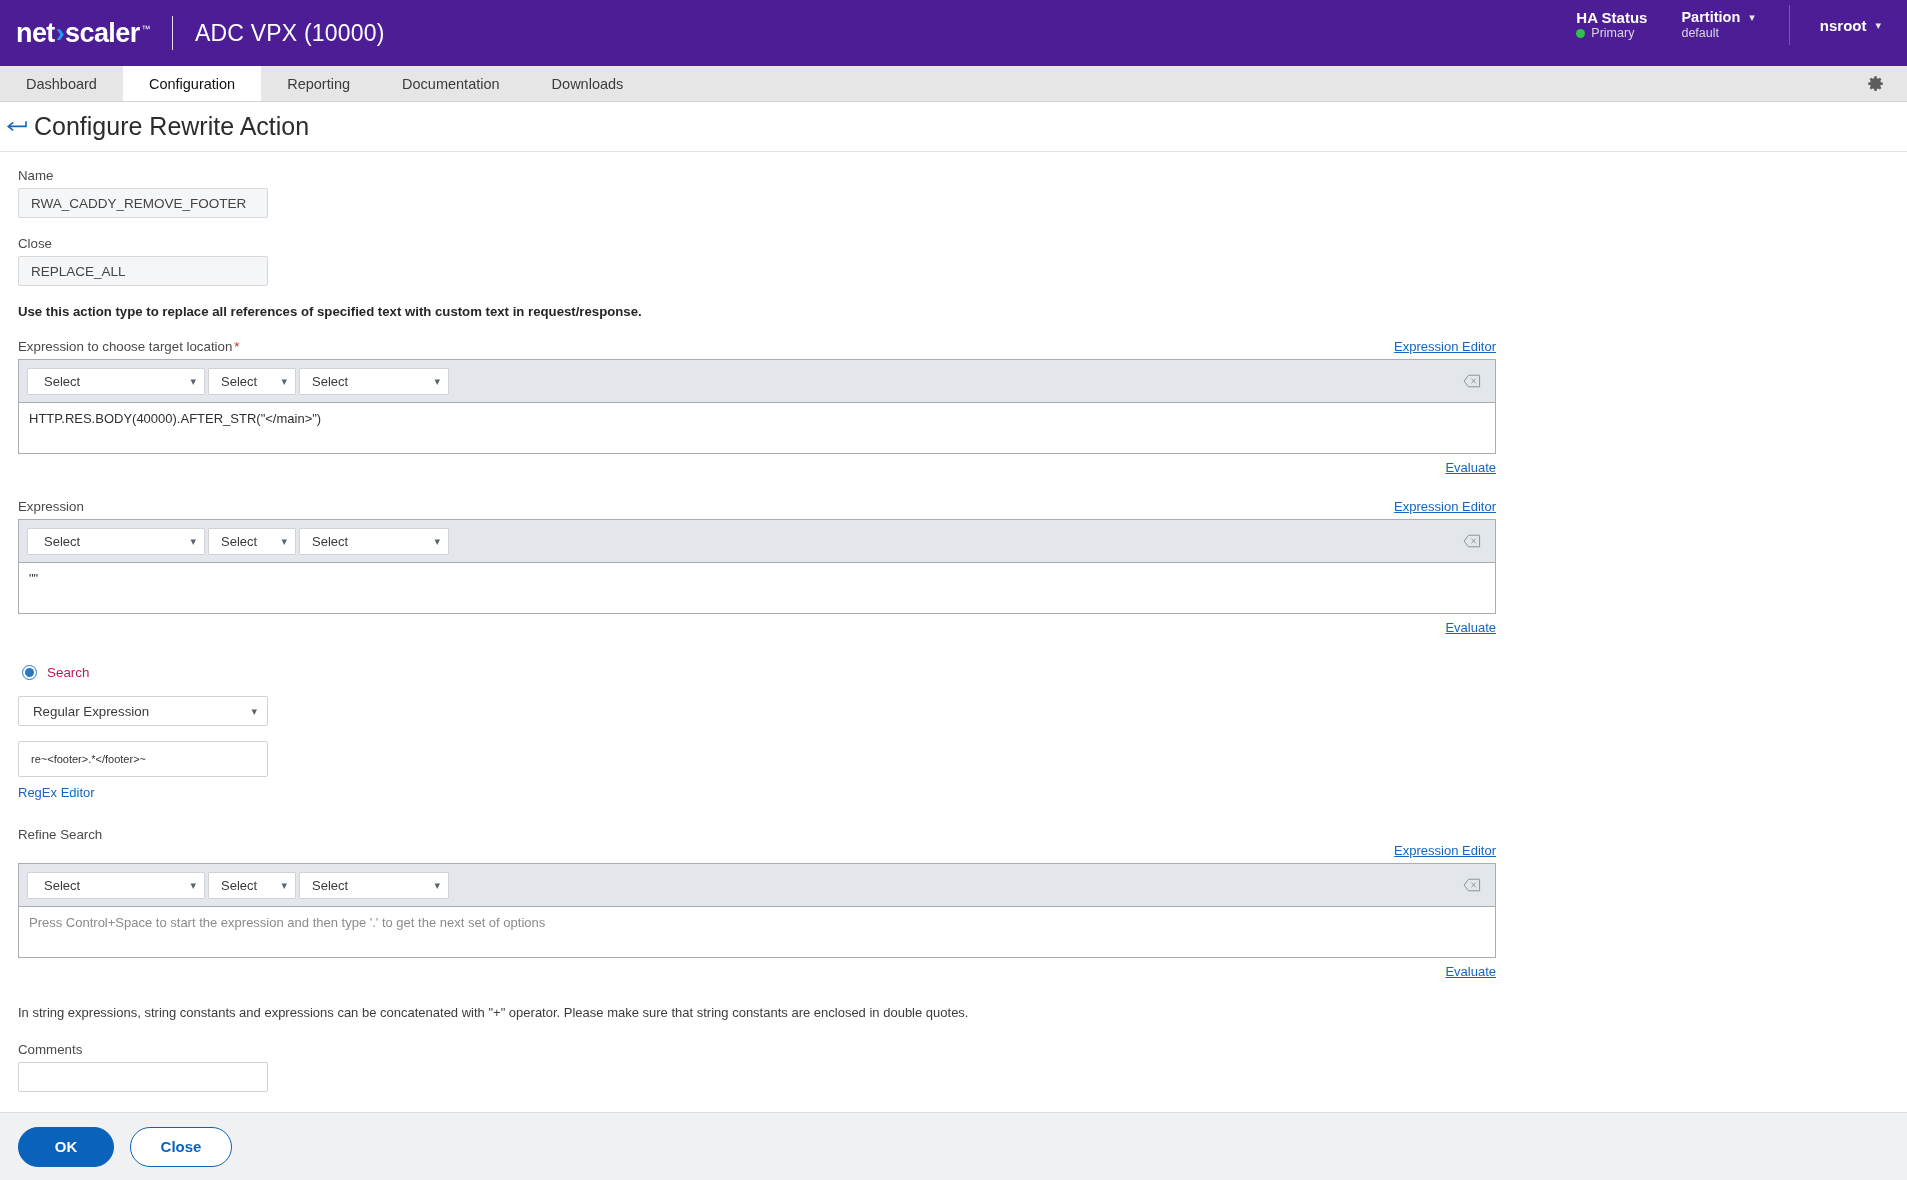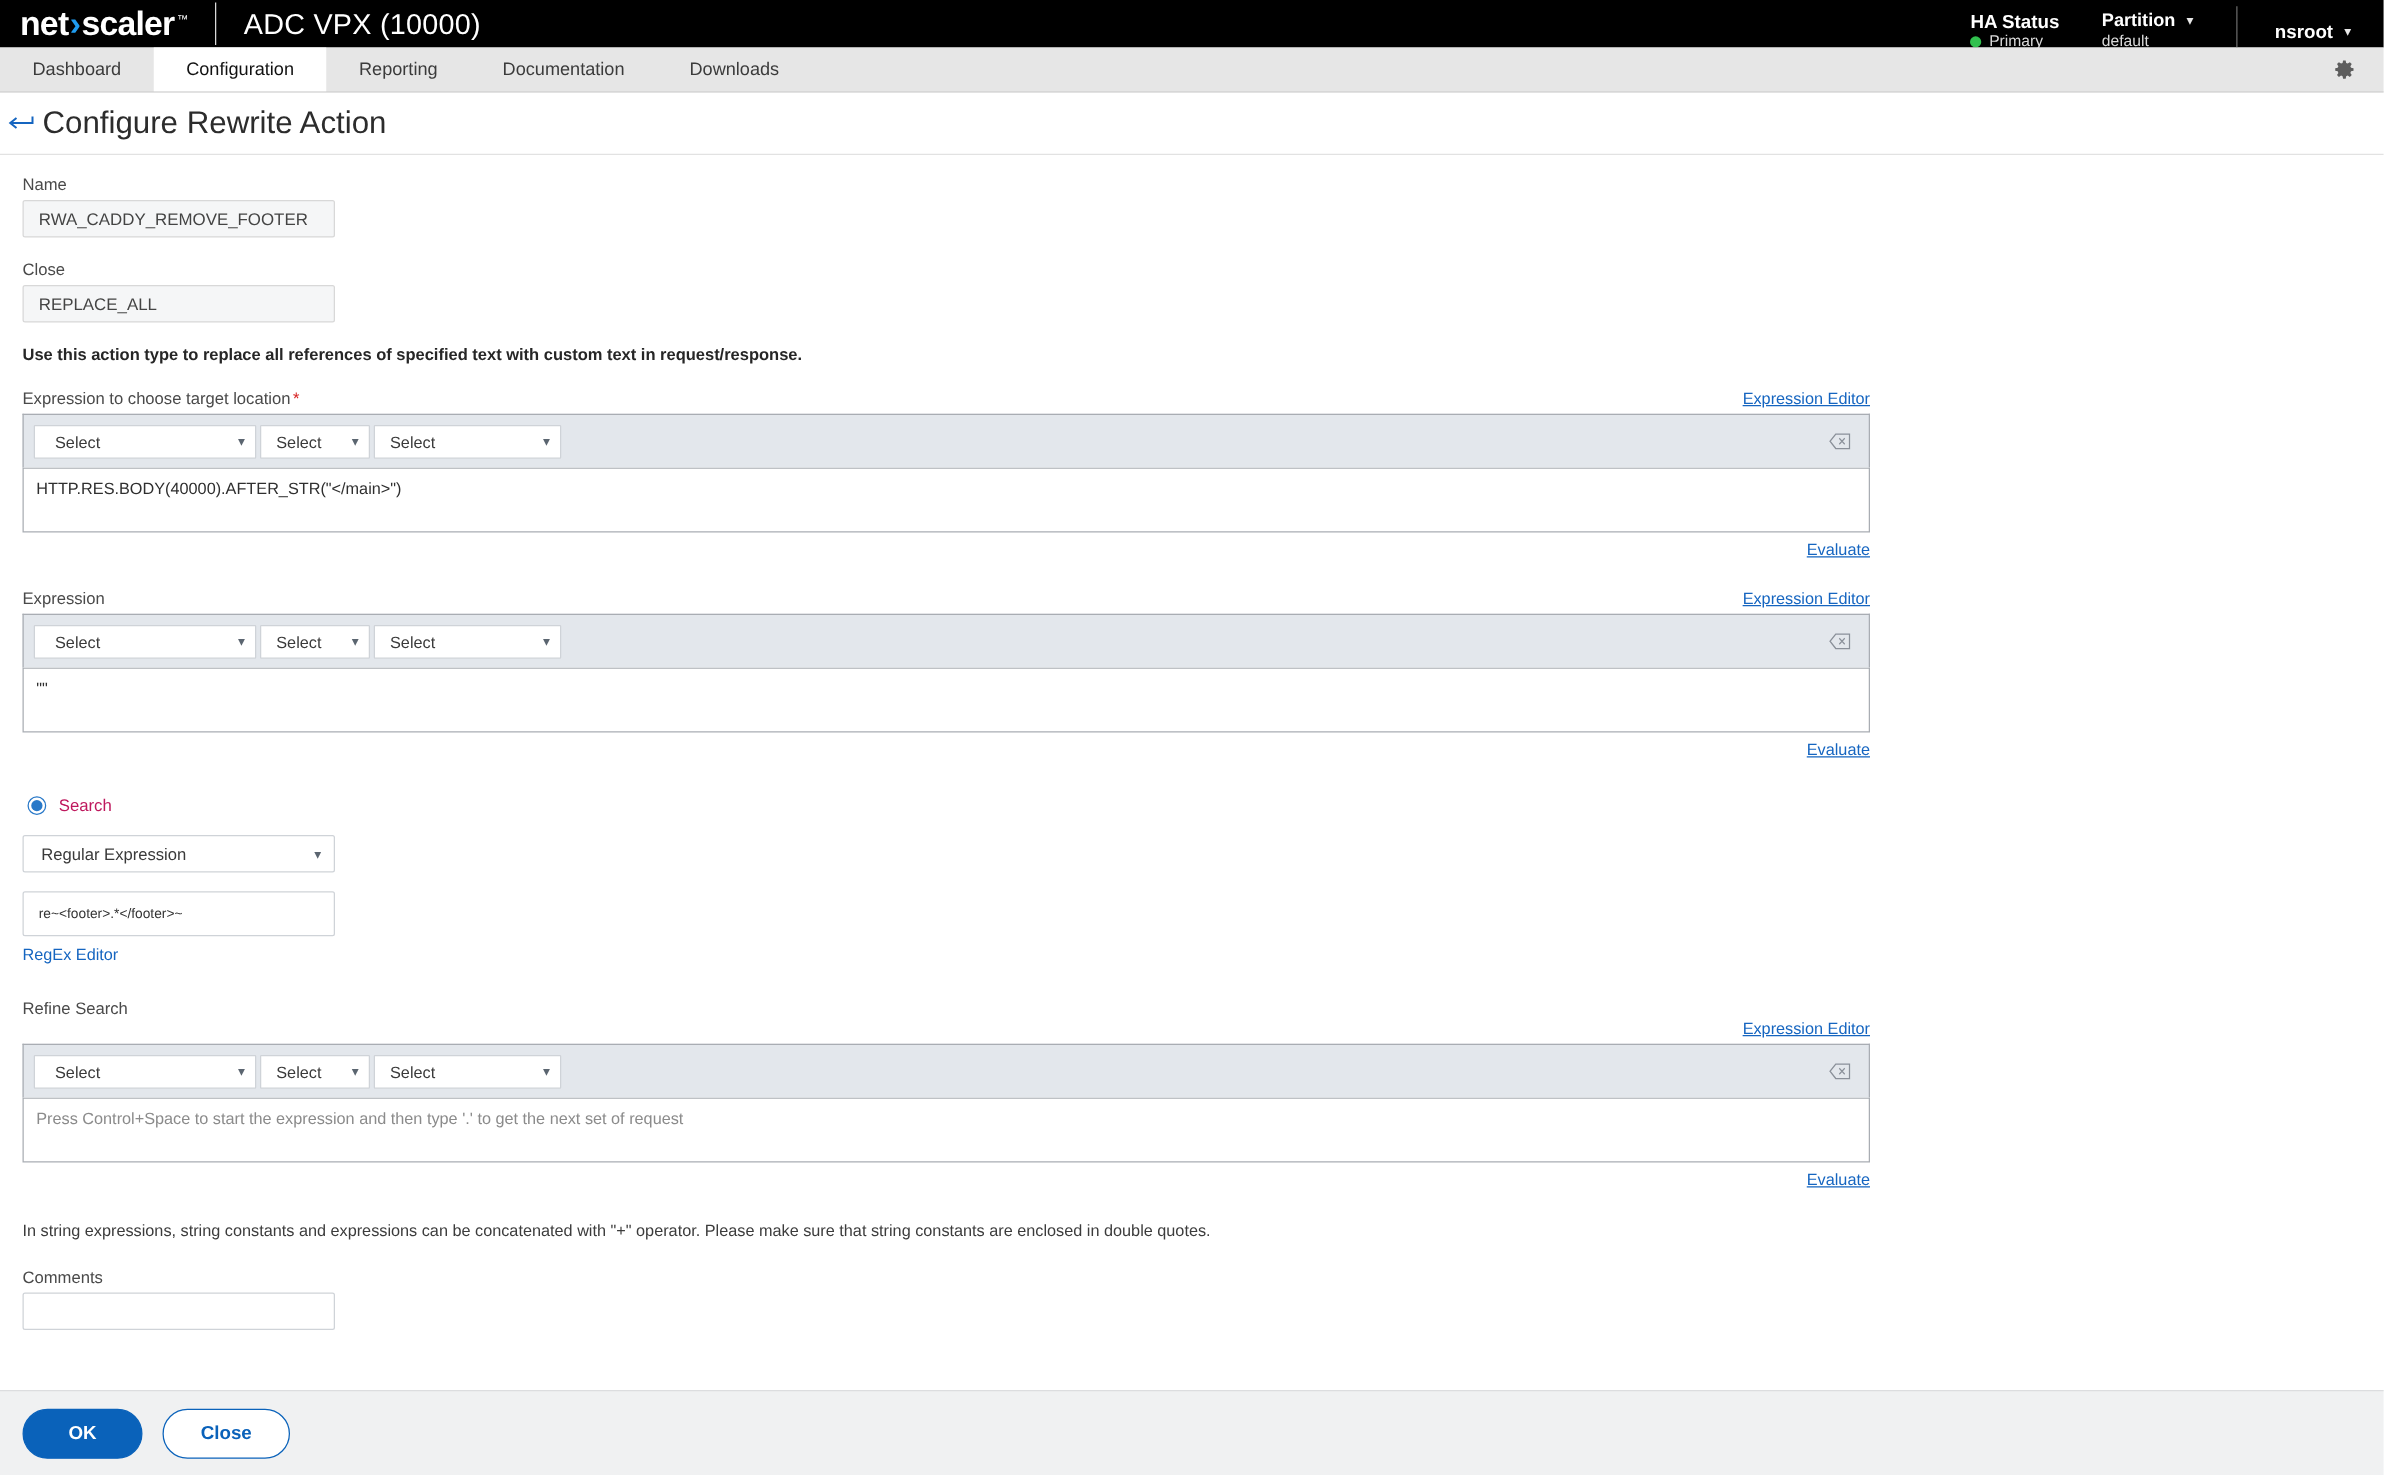--- a/index.html
+++ b/index.html
@@ -6,21 +6,21 @@
   html, body {
     margin: 0; padding: 0;
     background: #ffffff;
     font-family: "Liberation Sans", sans-serif;
     color: #333333;
   }
   body { width: 1907px; height: 1180px; position: relative; overflow: hidden; }
 
   
   .topbar {
-    height: 38px; background: #000000; display: flex; align-items: center;
+    height: 66px; background: #4c1d95; display: flex; align-items: center;
     position: relative;
   }
   .brand {
     display: flex; align-items: center; height: 50px; padding-left: 16px;
   }
   .brand-logo {
     color: #ffffff; font-size: 27px; letter-spacing: -0.6px;
     font-weight: 700; display: flex; align-items: baseline;
   }
   .brand-logo .chev { color: #1f9cf0; font-weight: 700; padding: 0 1px; }
@@ -373,21 +373,21 @@
         <span>Select</span>
         <span class="chv">▾</span>
       </div>
       <div class="clear-icon">
         <svg width="18" height="14" viewBox="0 0 18 14" fill="none" stroke="#8a9099" stroke-width="1" aria-hidden="true">
           <path d="M5.6 1.2h11v11.6h-11L1 7z"></path>
           <path d="M8.4 4.6l4.4 4.8M12.8 4.6l-4.4 4.8" stroke-width="0.9"></path>
         </svg>
       </div>
     </div>
-    <div class="exp-area tall placeholder">Press Control+Space to start the expression and then type '.' to get the next set of request</div>
+    <div class="exp-area tall placeholder">Press Control+Space to start the expression and then type '.' to get the next set of options</div>
   </div>
   <div class="eval-row">
     <div class="link">Evaluate</div>
   </div>
 
   
   <div class="note-text">In string expressions, string constants and expressions can be concatenated with "+" operator. Please make sure that string constants are enclosed in double quotes.</div>
 
   
   <div class="field-label">Comments</div>

